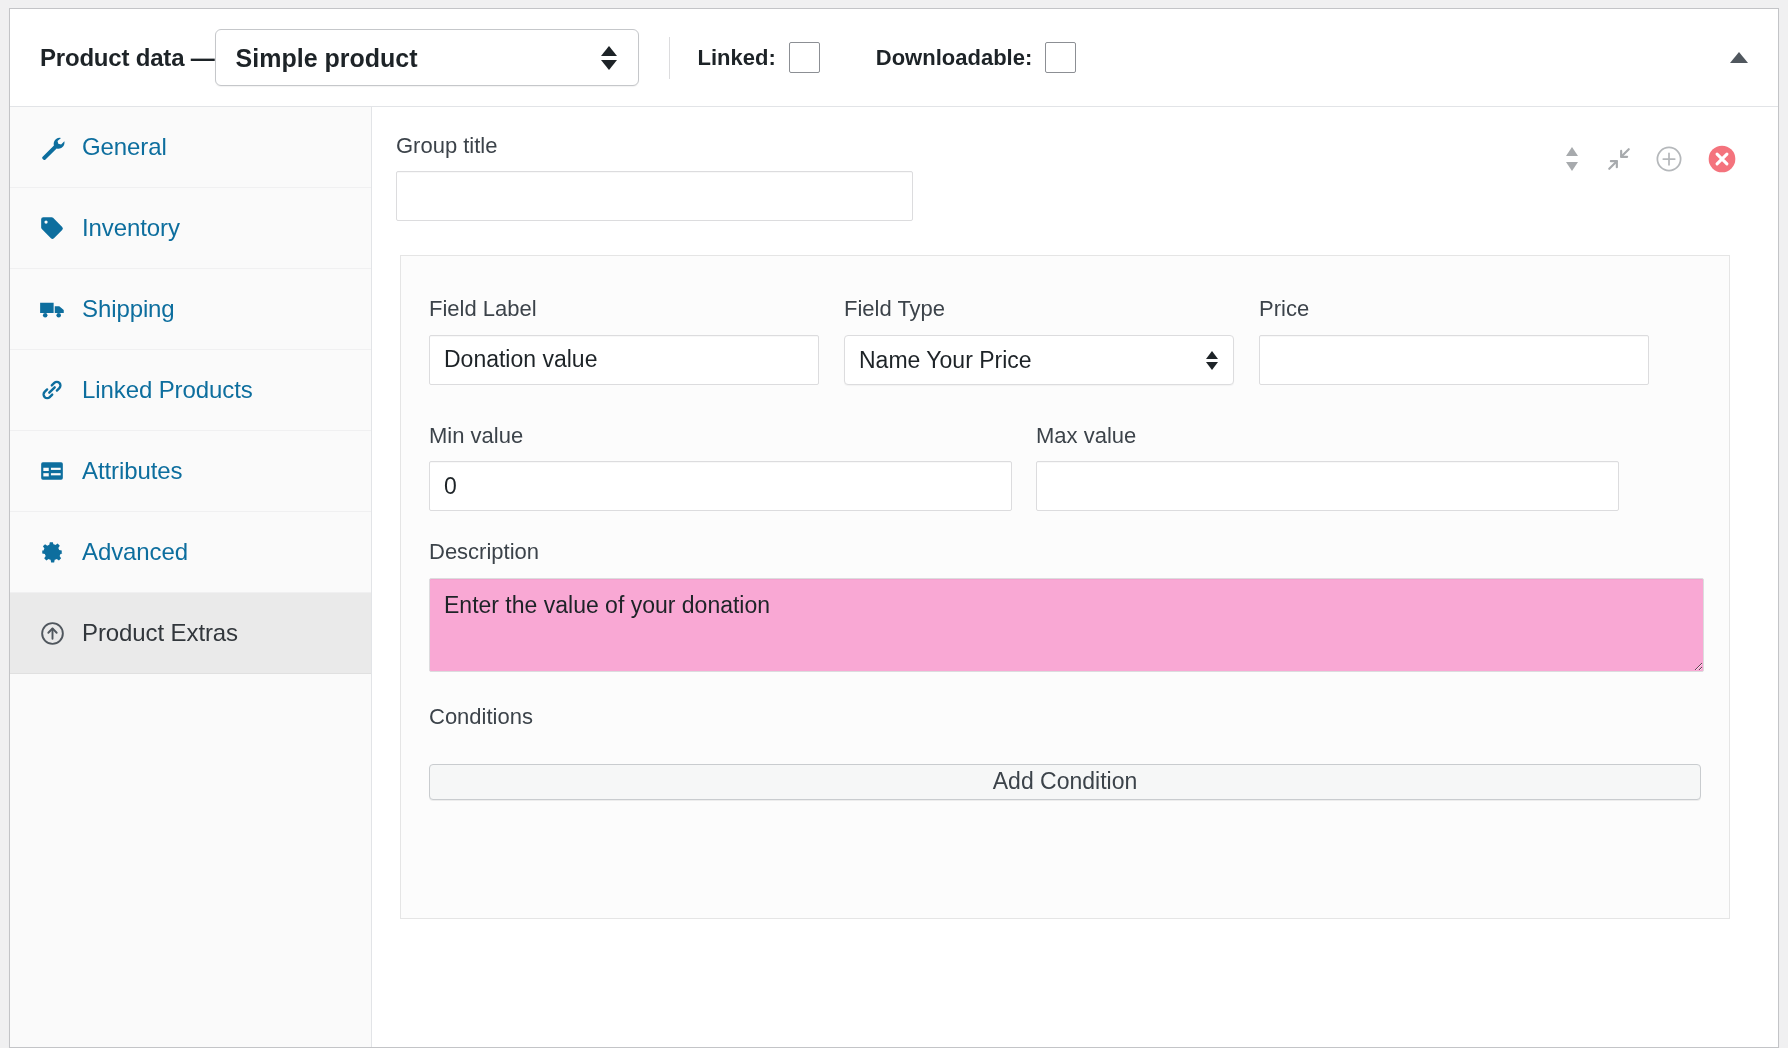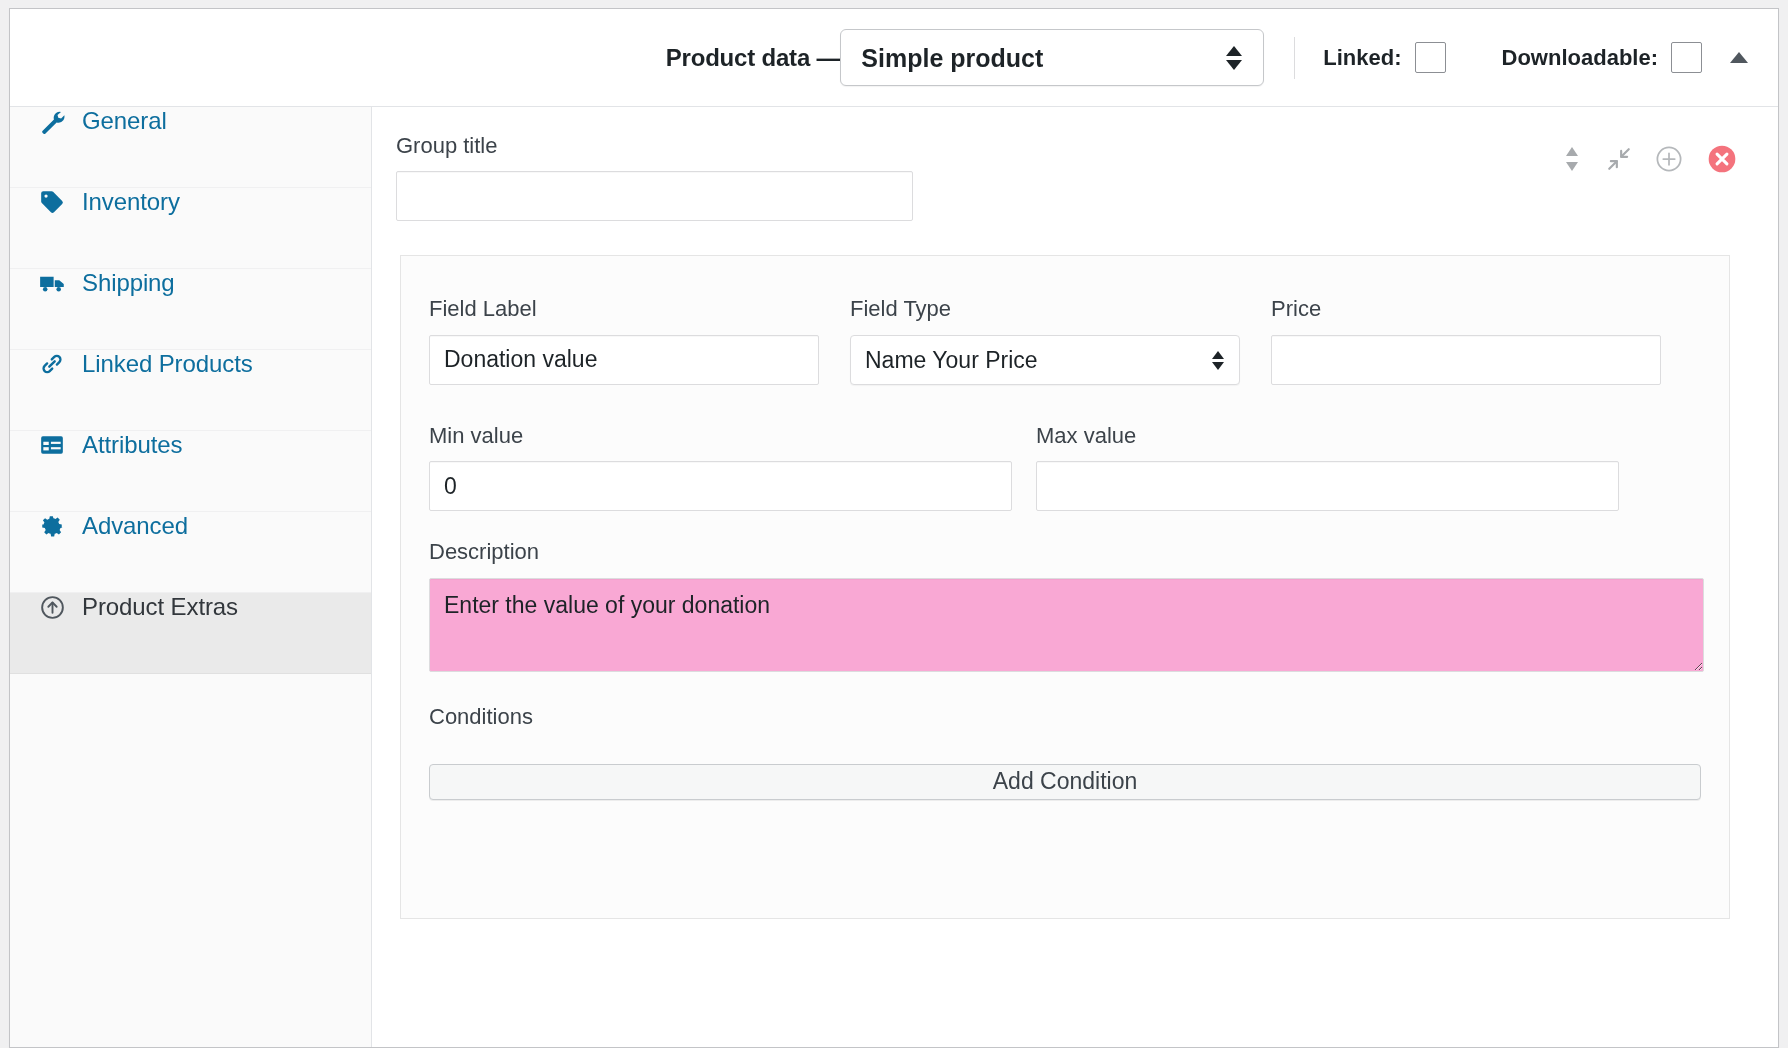--- a/index.html
+++ b/index.html
@@ -26,21 +26,20 @@
   }
 
   
   .panel-header {
     position: relative;
     height: 98px;
     border-bottom: 1px solid #e2e4e7;
     display: flex;
     align-items: center;
     padding: 0 20px 0 30px;
-    justify-content: flex-end;
   }
 
   .panel-title {
     font-size: 24px;
     font-weight: bold;
     color: #1d2327;
     letter-spacing: -0.2px;
     white-space: nowrap;
   }
 
@@ -142,20 +141,21 @@
     width: 362px;
     flex: none;
     background: #fafafa;
     border-right: 1px solid #e2e4e7;
     padding-top: 0;
   }
 
   .tab {
     position: relative;
     display: flex;
+    align-items: center;
     height: 81px;
     padding-left: 28px;
     gap: 16px;
     cursor: pointer;
     border-bottom: 1px solid #f0f0f1;
   }
   .tab .tab-label {
     font-size: 24px;
     color: #0d6e9e;
     letter-spacing: -0.1px;
@@ -232,21 +232,21 @@
     width: 1330px;
     min-height: 664px;
     background: #fcfcfc;
     border: 1px solid #e5e5e5;
     padding: 40px 28px 30px 28px;
   }
 
   .row-1 {
     display: flex;
     align-items: flex-start;
-    gap: 8px;
+    gap: 2px;
   }
   .col-field-label { width: 390px; }
   .col-field-label .txt-input { width: 390px; }
 
   .col-field-type { width: 390px; margin-left: 23px; position: relative; }
   select.field-type {
     -webkit-appearance: none;
     appearance: none;
     width: 390px;
     height: 50px;

